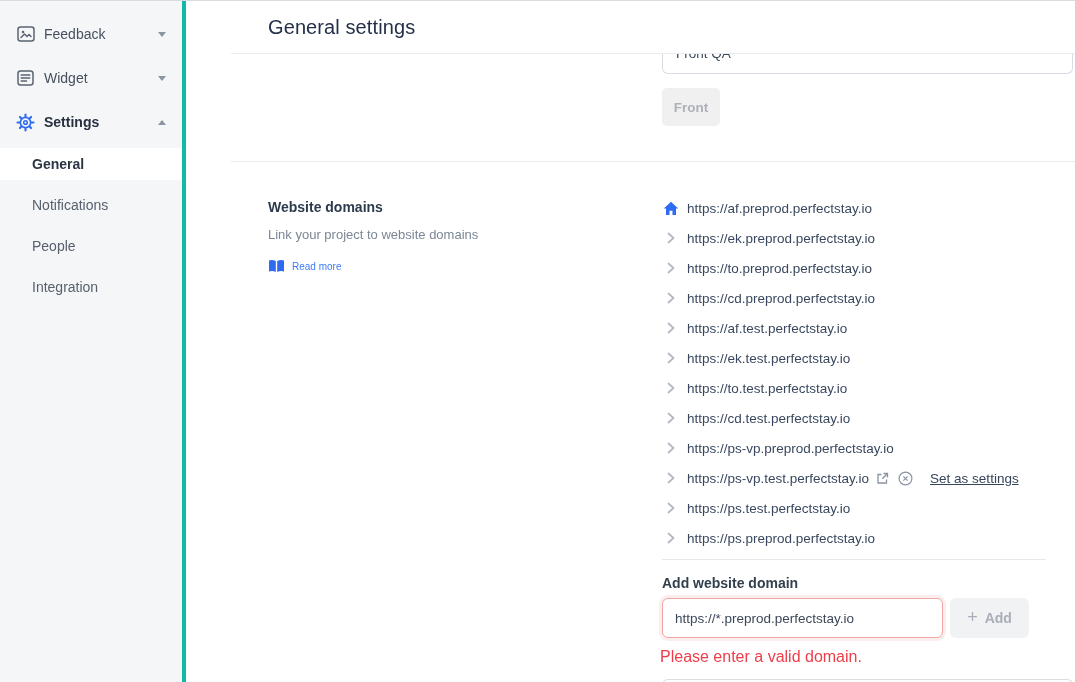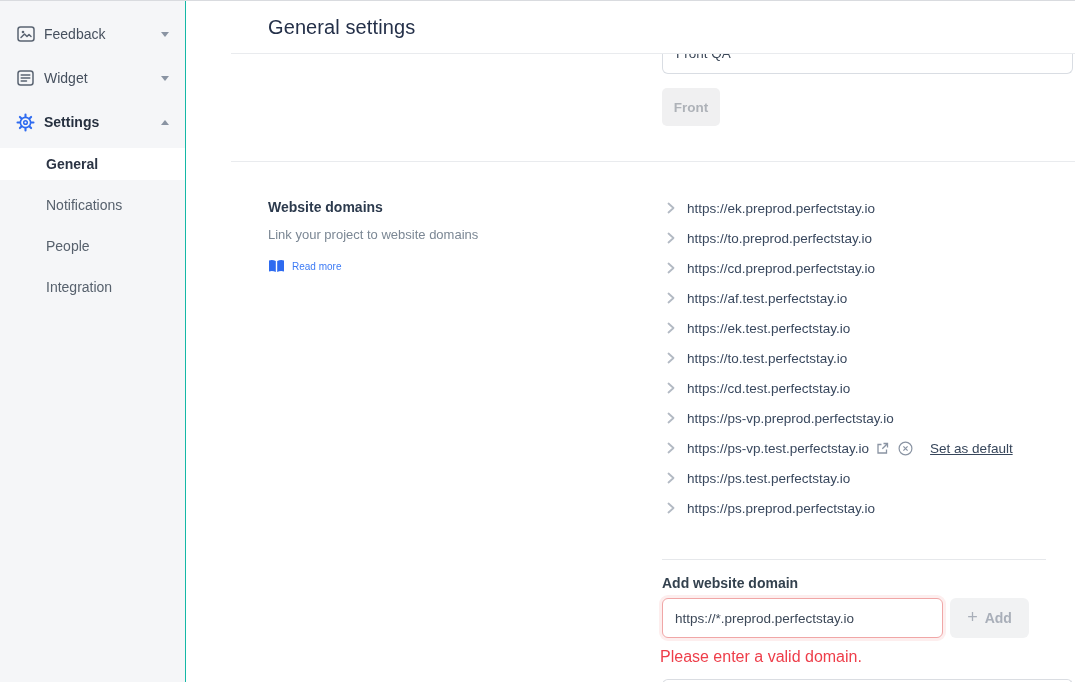--- a/index.html
+++ b/index.html
@@ -6,37 +6,37 @@
   html,body { width:1075px; height:682px; overflow:hidden; }
   body {
     font-family:"Liberation Sans","DejaVu Sans",sans-serif;
     background:#fff;
     position:relative;
     border-top:1px solid #d9dbdf;
   }
   
   .sidebar {
     position:absolute; left:0; top:0; width:186px; height:682px;
-    background:#f5f6f8; border-right:1px solid #14b8a6;
+    background:#f5f6f8; border-right:4px solid #14b8a6;
   }
   .nav-item {
     position:absolute; left:0; width:100%; height:44px;
     display:flex; align-items:center; padding:0 16px; cursor:pointer;
   }
   .nav-item.feedback { top:11px; }
   .nav-item.widget   { top:55px; }
   .nav-item.settings { top:99px; }
   .nav-icon { width:19px; height:19px; margin-right:9px; display:flex; align-items:center; justify-content:center; flex:none; }
   .nav-label { font-size:14px; color:#46505e; }
   .nav-item.settings .nav-label { font-weight:700; color:#26303f; }
   .caret-down { margin-left:auto; width:0; height:0; border-left:4px solid transparent; border-right:4px solid transparent; border-top:5px solid #8a94a3; }
   .caret-up   { margin-left:auto; width:0; height:0; border-left:4px solid transparent; border-right:4px solid transparent; border-bottom:5px solid #8a94a3; }
   .sub-item {
     position:absolute; left:0; width:100%; height:30px;
-    display:flex; align-items:center; padding-left:46px;
+    display:flex; align-items:center; padding-left:32px;
     font-size:14px; color:#57616d; cursor:pointer;
   }
   .sub-item.active { top:147px; height:32px; background:#ffffff; font-weight:700; color:#2b3444; }
   .sub-item.notifications { top:189px; }
   .sub-item.people        { top:230px; }
   .sub-item.integration   { top:271px; }
   
   .main { position:absolute; left:231px; top:0; width:844px; height:682px; background:#fff; }
   .main-header { position:relative; height:53px; border-bottom:1px solid #e9ebee; background:#fff; }
   .page-title { position:absolute; left:37px; top:15px; font-size:20px; font-weight:500; color:#243049; letter-spacing:.1px; }
@@ -168,20 +168,28 @@
             <path d="M16 1.5 C14 .7 11.5 .8 9.2 2 V13 C11.5 11.8 14 11.7 16 12.5 Z" fill="#2e6bf0"></path>
           </svg>
         </span>
         <span>Read more</span>
       </a>
     </div>
 
     <div class="domain-list">
         <div class="domain-row">
           <span class="row-icon">
+            <svg width="16" height="15" viewBox="0 0 16 15">
+              <path d="M8 .8 L.8 7.4 H3 V14 H6.5 V9.8 H9.5 V14 H13 V7.4 H15.2 Z" fill="#2e6bf0"></path>
+            </svg>
+          </span>
+          <span class="domain-url">https://af.preprod.perfectstay.io</span>
+        </div>
+        <div class="domain-row">
+          <span class="row-icon">
             <svg width="8" height="12" viewBox="0 0 8 12">
               <path d="M1.5 1.5 L6.5 6 L1.5 10.5" fill="none" stroke="#b3bac4" stroke-width="1.8" stroke-linecap="round" stroke-linejoin="round"></path>
             </svg>
           </span>
           <span class="domain-url">https://ek.preprod.perfectstay.io</span>
         </div>
         <div class="domain-row">
           <span class="row-icon">
             <svg width="8" height="12" viewBox="0 0 8 12">
               <path d="M1.5 1.5 L6.5 6 L1.5 10.5" fill="none" stroke="#b3bac4" stroke-width="1.8" stroke-linecap="round" stroke-linejoin="round"></path>
@@ -250,21 +258,21 @@
                 <path d="M5.5 2.5 H2 V11 H10.5 V7.5"></path>
                 <path d="M7.5 1.5 H11.5 V5.5 M11.3 1.7 L6.3 6.7"></path>
               </svg>
             </span>
             <span class="action-icon">
               <svg width="15" height="15" viewBox="0 0 15 15" fill="none" stroke="#8a94a3" stroke-width="1.2">
                 <circle cx="7.5" cy="7.5" r="6.4"></circle>
                 <path d="M5.4 5.4 L9.6 9.6 M9.6 5.4 L5.4 9.6"></path>
               </svg>
             </span>
-            <a class="set-default">Set as default</a>
+            <a class="set-default">Set as settings</a>
           </span>
         </div>
         <div class="domain-row">
           <span class="row-icon">
             <svg width="8" height="12" viewBox="0 0 8 12">
               <path d="M1.5 1.5 L6.5 6 L1.5 10.5" fill="none" stroke="#b3bac4" stroke-width="1.8" stroke-linecap="round" stroke-linejoin="round"></path>
             </svg>
           </span>
           <span class="domain-url">https://ps.test.perfectstay.io</span>
         </div>

